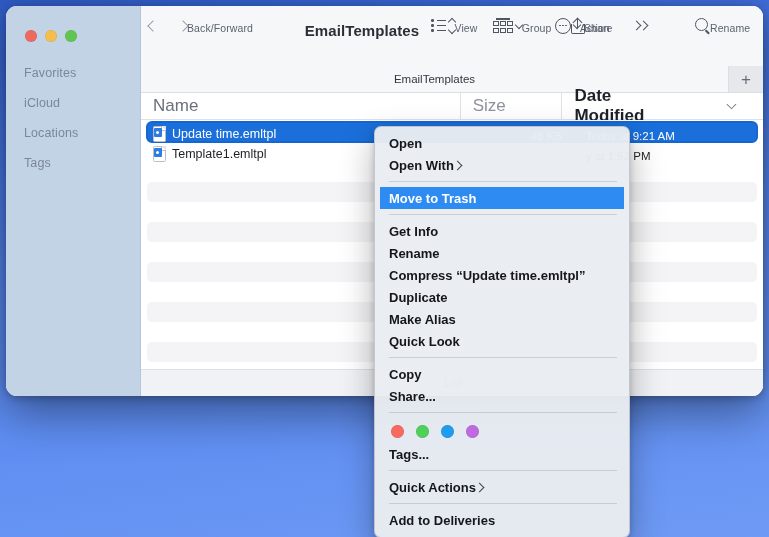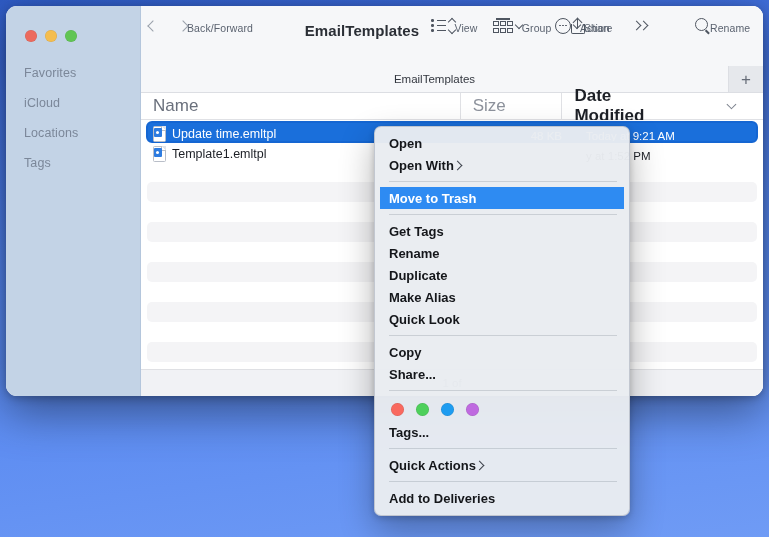--- a/index.html
+++ b/index.html
@@ -613,24 +613,27 @@
 
     <div class="msep"></div>
 
     <div class="mi hl">
       <span>Move to Trash</span>
     </div>
 
     <div class="msep"></div>
 
     <div class="mi">
-      <span>Get Tags</span>
+      <span>Get Info</span>
     </div>
     <div class="mi">
       <span>Rename</span>
+    </div>
+    <div class="mi">
+      <span>Compress “Update time.emltpl”</span>
     </div>
     <div class="mi">
       <span>Duplicate</span>
     </div>
     <div class="mi">
       <span>Make Alias</span>
     </div>
     <div class="mi">
       <span>Quick Look</span>
     </div>

